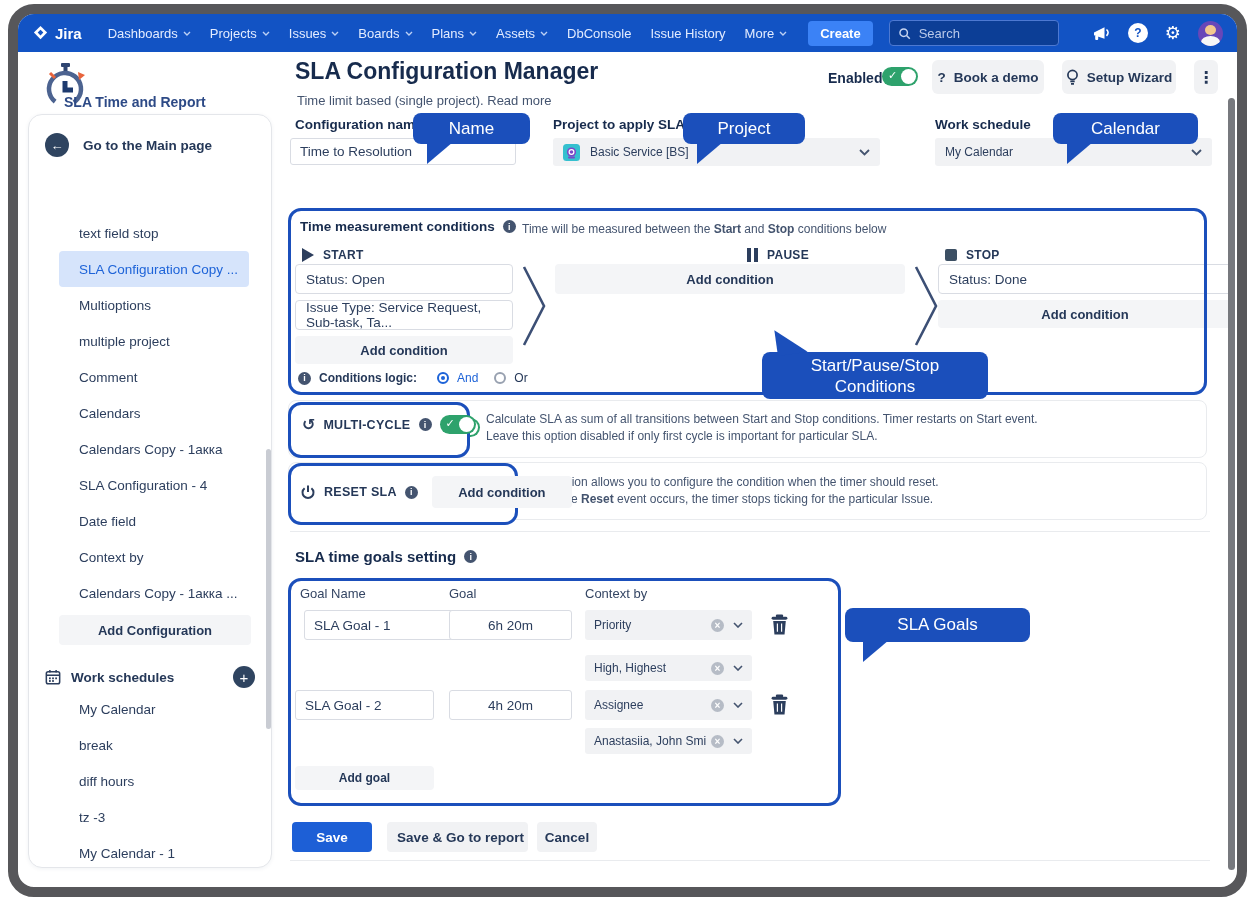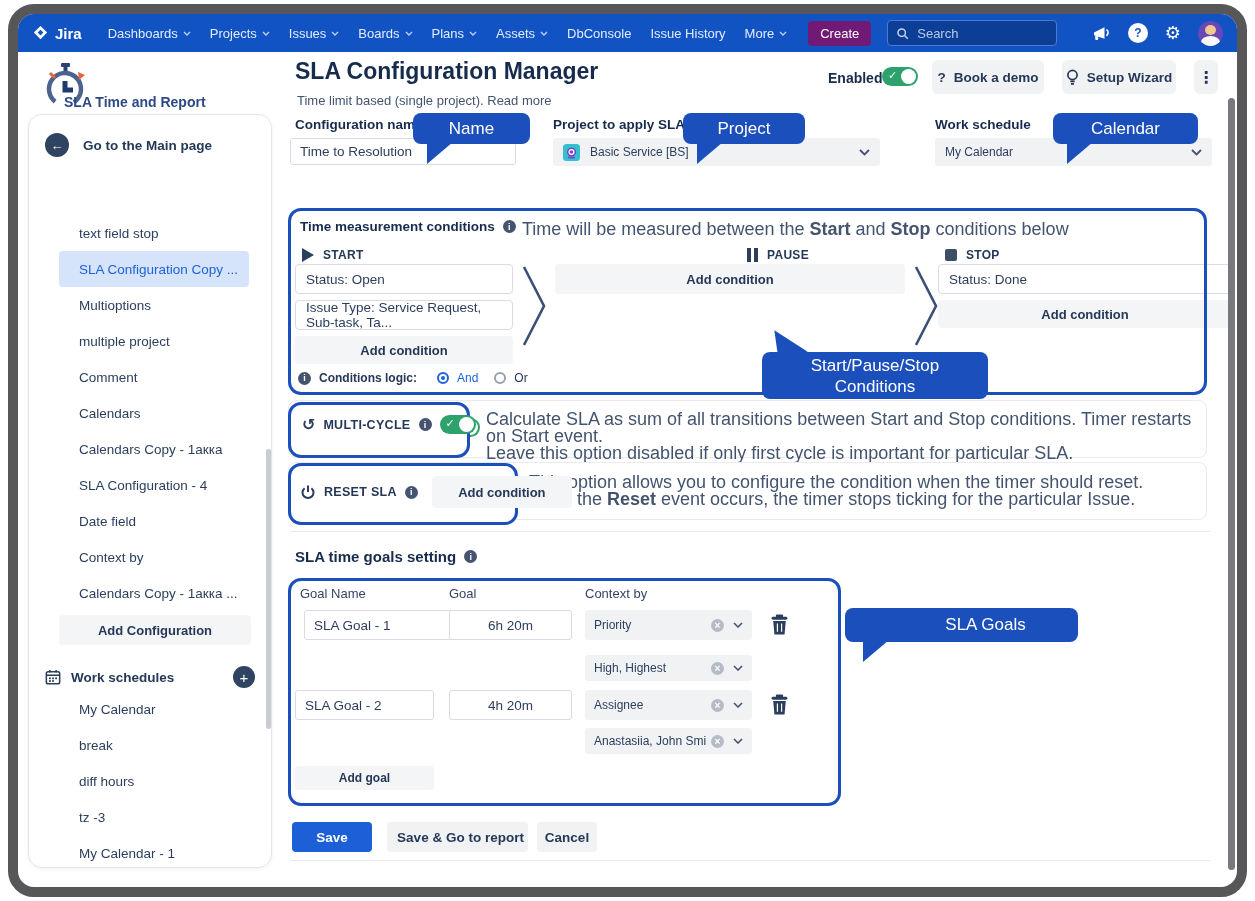--- a/index.html
+++ b/index.html
@@ -6,21 +6,21 @@
   body{width:1255px;height:901px;position:relative;font-family:"Liberation Sans","DejaVu Sans",sans-serif;overflow:hidden;}
   .abs{position:absolute;}
   .window{position:absolute;left:8px;top:4px;width:1219px;height:873px;border:10px solid #57575a;border-radius:26px;background:#fff;overflow:hidden;}
   .page{position:absolute;inset:0;width:1219px;height:873px;}
 
   
   .navbar{position:absolute;left:0;top:0;width:100%;height:38px;background:#1253c4;display:flex;align-items:center;padding:0 14px;box-sizing:border-box;}
   .navbar .brand{display:flex;align-items:center;gap:6px;color:#fff;font-weight:bold;font-size:15px;margin-right:26px;}
   .nav-item{display:flex;align-items:center;gap:5px;color:#e3ecff;font-size:13px;margin-right:19px;white-space:nowrap;cursor:pointer;}
   .nav-chev{width:8px;height:5px;}
-  .create-btn{background:#701a75;color:#fff;font-size:13px;font-weight:normal;border-radius:4px;padding:5px 12px;margin-left:2px;cursor:pointer;}
+  .create-btn{background:#3b82f6;color:#fff;font-size:13px;font-weight:bold;border-radius:4px;padding:5px 12px;margin-left:2px;cursor:pointer;}
   .nav-search{margin-left:16px;width:152px;height:24px;background:#0c3e96;border:1.5px solid #4d79d2;border-radius:4px;display:flex;align-items:center;padding:0 8px;gap:6px;}
   .nav-search input{background:transparent;border:none;outline:none;color:#dbe6fa;font-size:13px;width:110px;font-family:inherit;}
   .nav-search input::placeholder{color:#b9c9ea;}
   .nav-icons{margin-left:auto;display:flex;align-items:center;gap:17px;}
   .help-circle{width:20px;height:20px;border-radius:50%;background:#fff;color:#1253c4;font-size:12px;font-weight:bold;display:flex;align-items:center;justify-content:center;}
   .gear-glyph{font-family:"DejaVu Sans",sans-serif;color:#fff;font-size:18px;line-height:18px;}
   .avatar{width:25px;height:25px;border-radius:50%;background:#6847b8;position:relative;overflow:hidden;}
   .avatar .head{position:absolute;left:7px;top:4px;width:11px;height:10px;border-radius:50%;background:#f3c88f;}
   .avatar .body{position:absolute;left:3px;top:15px;width:19px;height:12px;border-radius:50%;background:#f7f7f7;}
 
@@ -62,21 +62,21 @@
   .col-head{display:flex;align-items:center;gap:9px;font-size:12px;font-weight:bold;color:#253858;letter-spacing:.3px;}
   .play-tri{width:0;height:0;border-left:12px solid #2c3e5d;border-top:7px solid transparent;border-bottom:7px solid transparent;}
   .pause-bars{display:flex;gap:3px;}
   .pause-bars i{width:4px;height:14px;background:#2c3e5d;}
   .stop-sq{width:12px;height:12px;background:#3c4f63;border-radius:2px;}
   .radio{display:inline-block;width:12px;height:12px;border-radius:50%;border:2px solid #98a1b0;box-sizing:border-box;position:relative;background:#fff;}
   .radio.on{border-color:#1d63d8;}
   .radio.on::after{content:"";position:absolute;left:2px;top:2px;width:4px;height:4px;border-radius:50%;background:#1d63d8;}
   .goal-select{background:#f1f2f4;border-radius:3px;display:flex;align-items:center;padding:0 9px;font-size:12px;color:#2c3e5d;box-sizing:border-box;}
   .x-clear{width:13px;height:13px;border-radius:50%;background:#b6bcc6;color:#fff;font-size:10px;line-height:13px;text-align:center;font-weight:bold;margin-left:auto;flex:none;}
-  .desc{font-size:18px;color:#44546f;line-height:17px;}
+  .desc{font-size:12px;color:#44546f;line-height:17px;}
   .card{position:absolute;background:#fff;border:1px solid #e9ebee;border-radius:8px;}
   .divider{position:absolute;height:1px;background:#e9ebee;}
   .main-scroll{position:absolute;left:1210px;top:84px;width:7px;height:772px;border-radius:4px;background:#77797e;}
   .primary-btn{background:#1d5fd6;color:#fff;border-radius:4px;display:flex;align-items:center;justify-content:center;font-size:13.5px;font-weight:bold;cursor:pointer;}
 </style>
 </head>
 <body>
 
 <div class="window">
 <div class="page">
@@ -442,21 +442,21 @@
       <span class="x-clear">×</span>
       <svg style="margin-left:9px;" width="10" height="6" viewBox="0 0 10 6">
             <polyline points="1,1 5,5 9,1" fill="none" stroke="#44546f" stroke-width="1.6"></polyline>
           </svg>
     </div>
 
     <div class="addcond" style="position:absolute;left:7px;top:188px;width:139px;height:24px;font-size:12px;">Add goal</div>
   </div>
   <div class="blue-box" style="left:270px;top:564px;width:547px;height:222px;"></div>
 
-  <div class="callout" style="left:827px;top:594px;width:185px;height:34px;padding-left:48px;">
+  <div class="callout" style="left:827px;top:594px;width:185px;height:34px;">
     <span>SLA Goals</span>
     <div class="tail-down" style="left:18px;top:32px;"></div>
   </div>
 
   <div class="abs primary-btn" style="left:274px;top:808px;width:80px;height:30px;">Save</div>
   <div class="abs gray-btn" style="left:369px;top:808px;width:135px;height:30px;border-radius:4px;padding-left:6px;">Save &amp; Go to report</div>
   <div class="abs gray-btn" style="left:519px;top:808px;width:60px;height:30px;border-radius:4px;">Cancel</div>
   <div class="divider" style="left:272px;top:846px;width:920px;"></div>
 
   <div class="main-scroll"></div>

